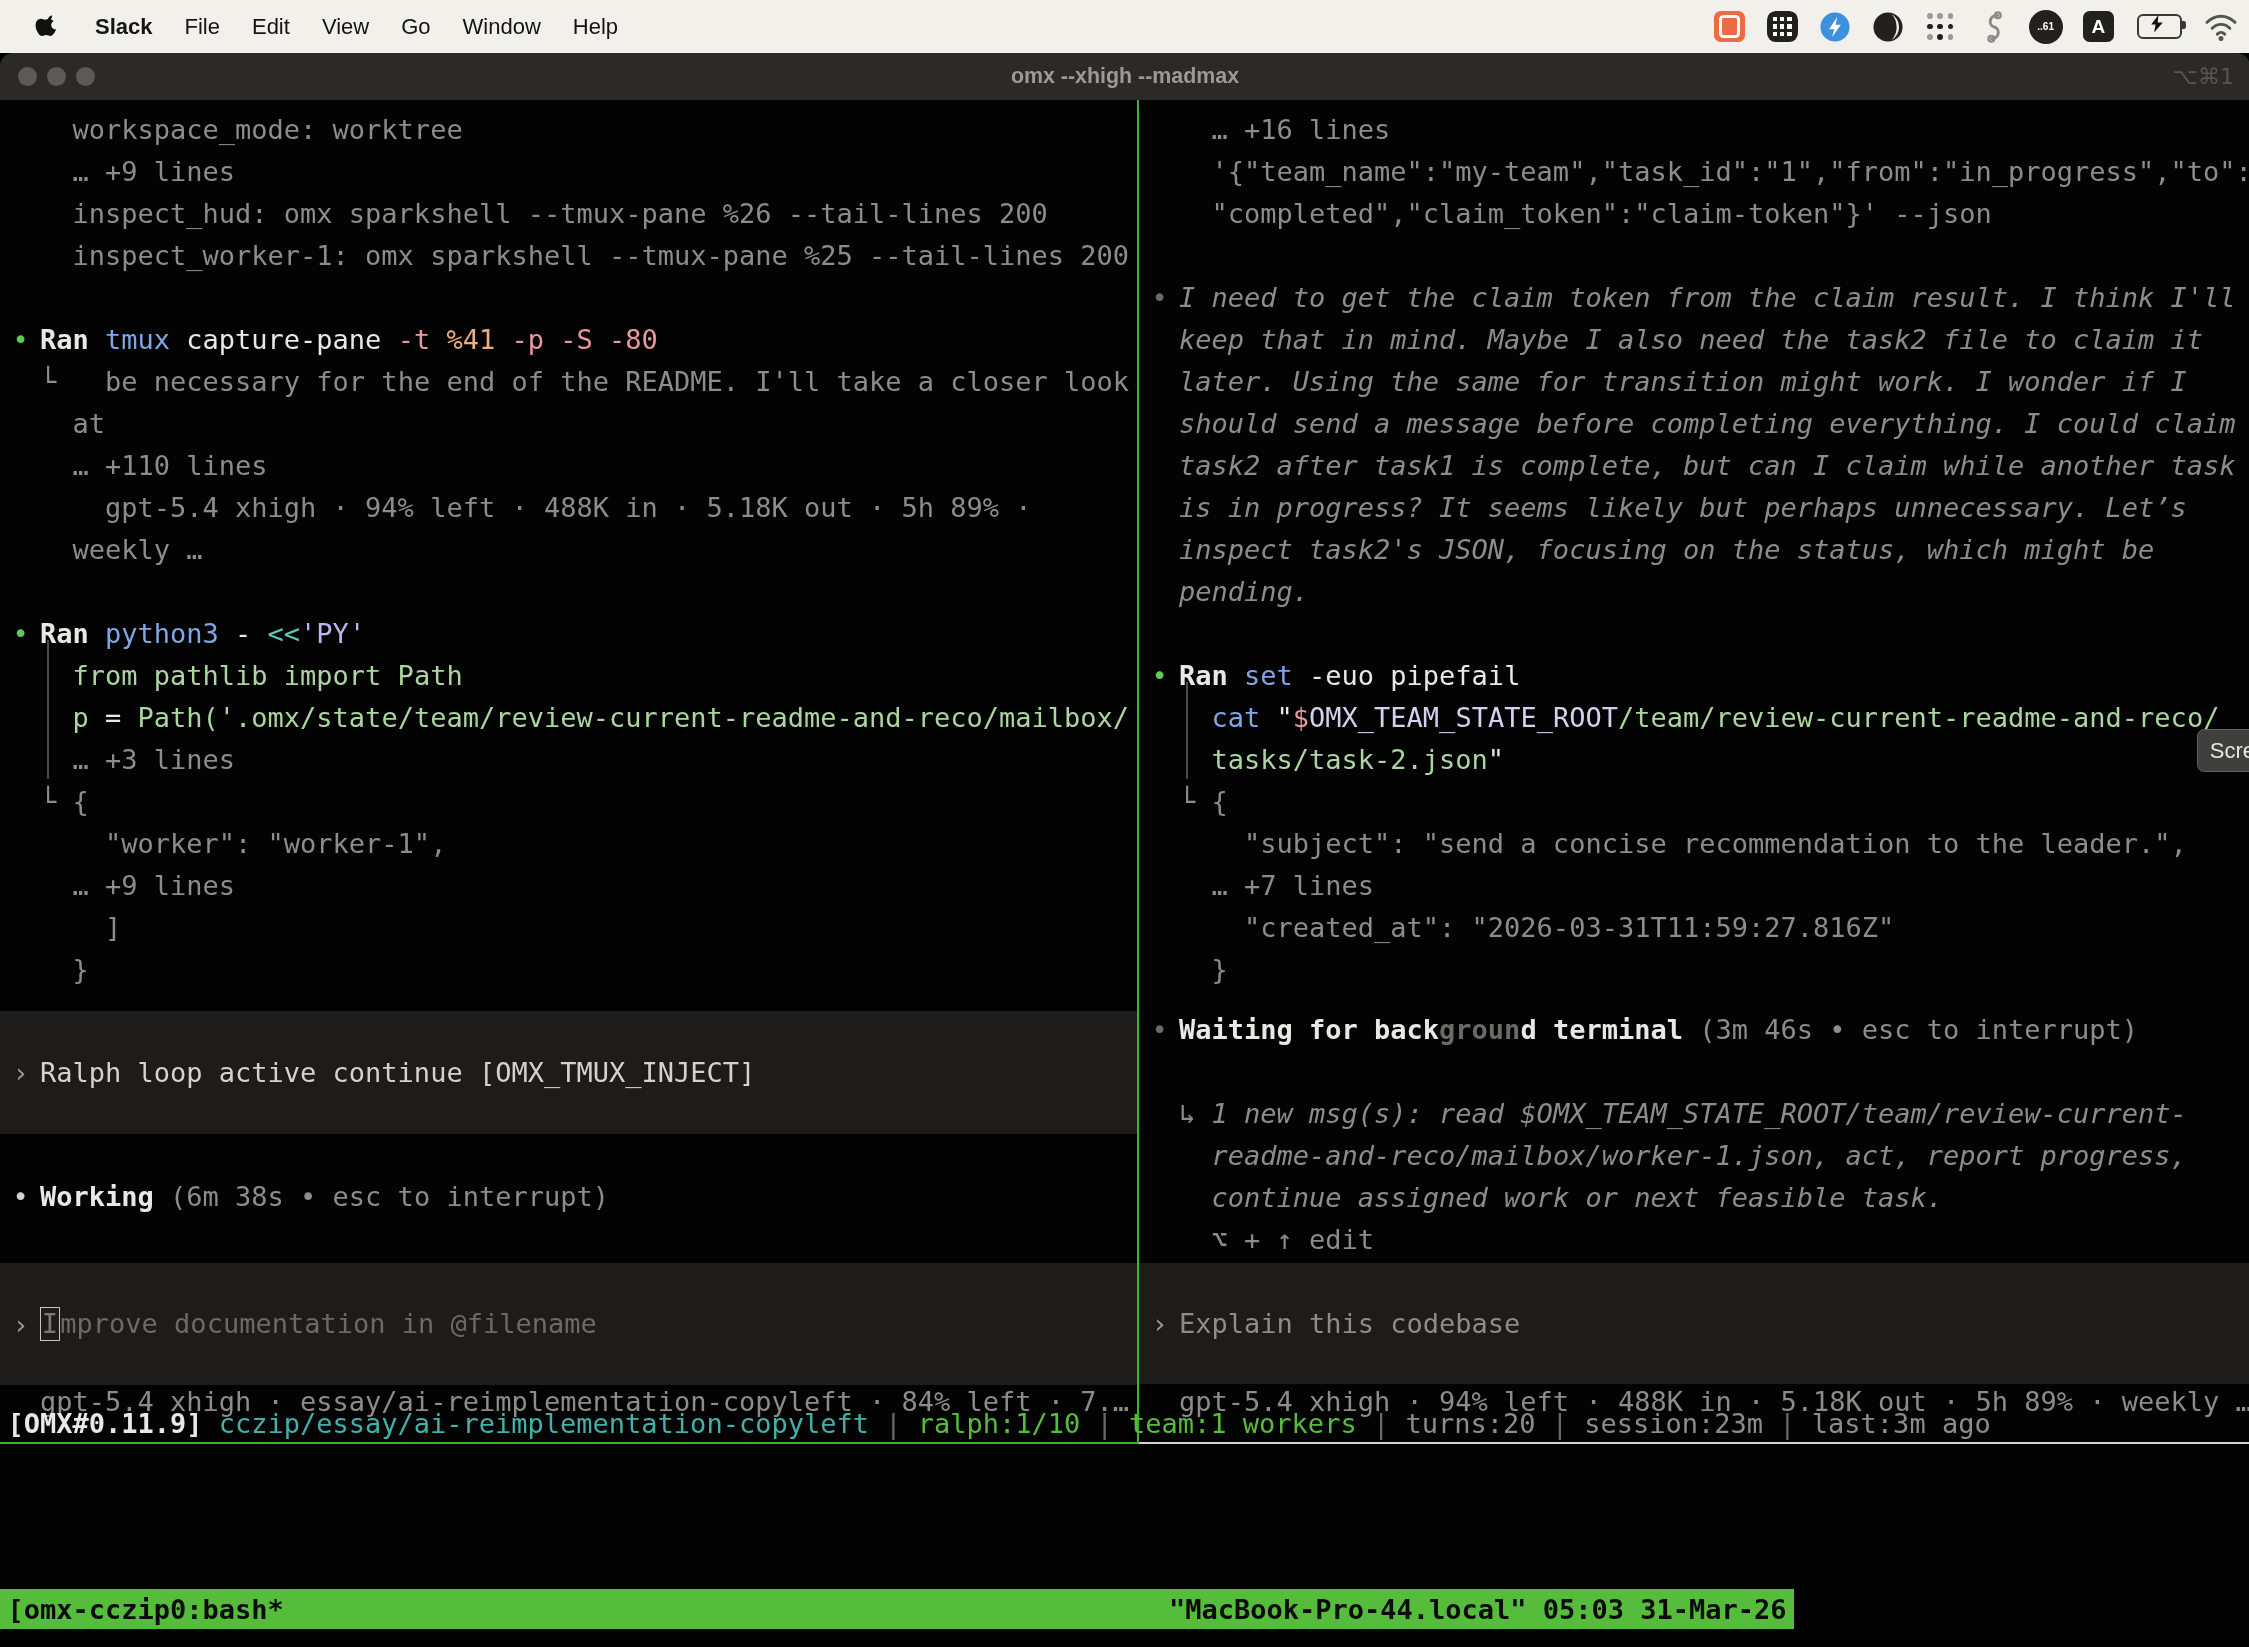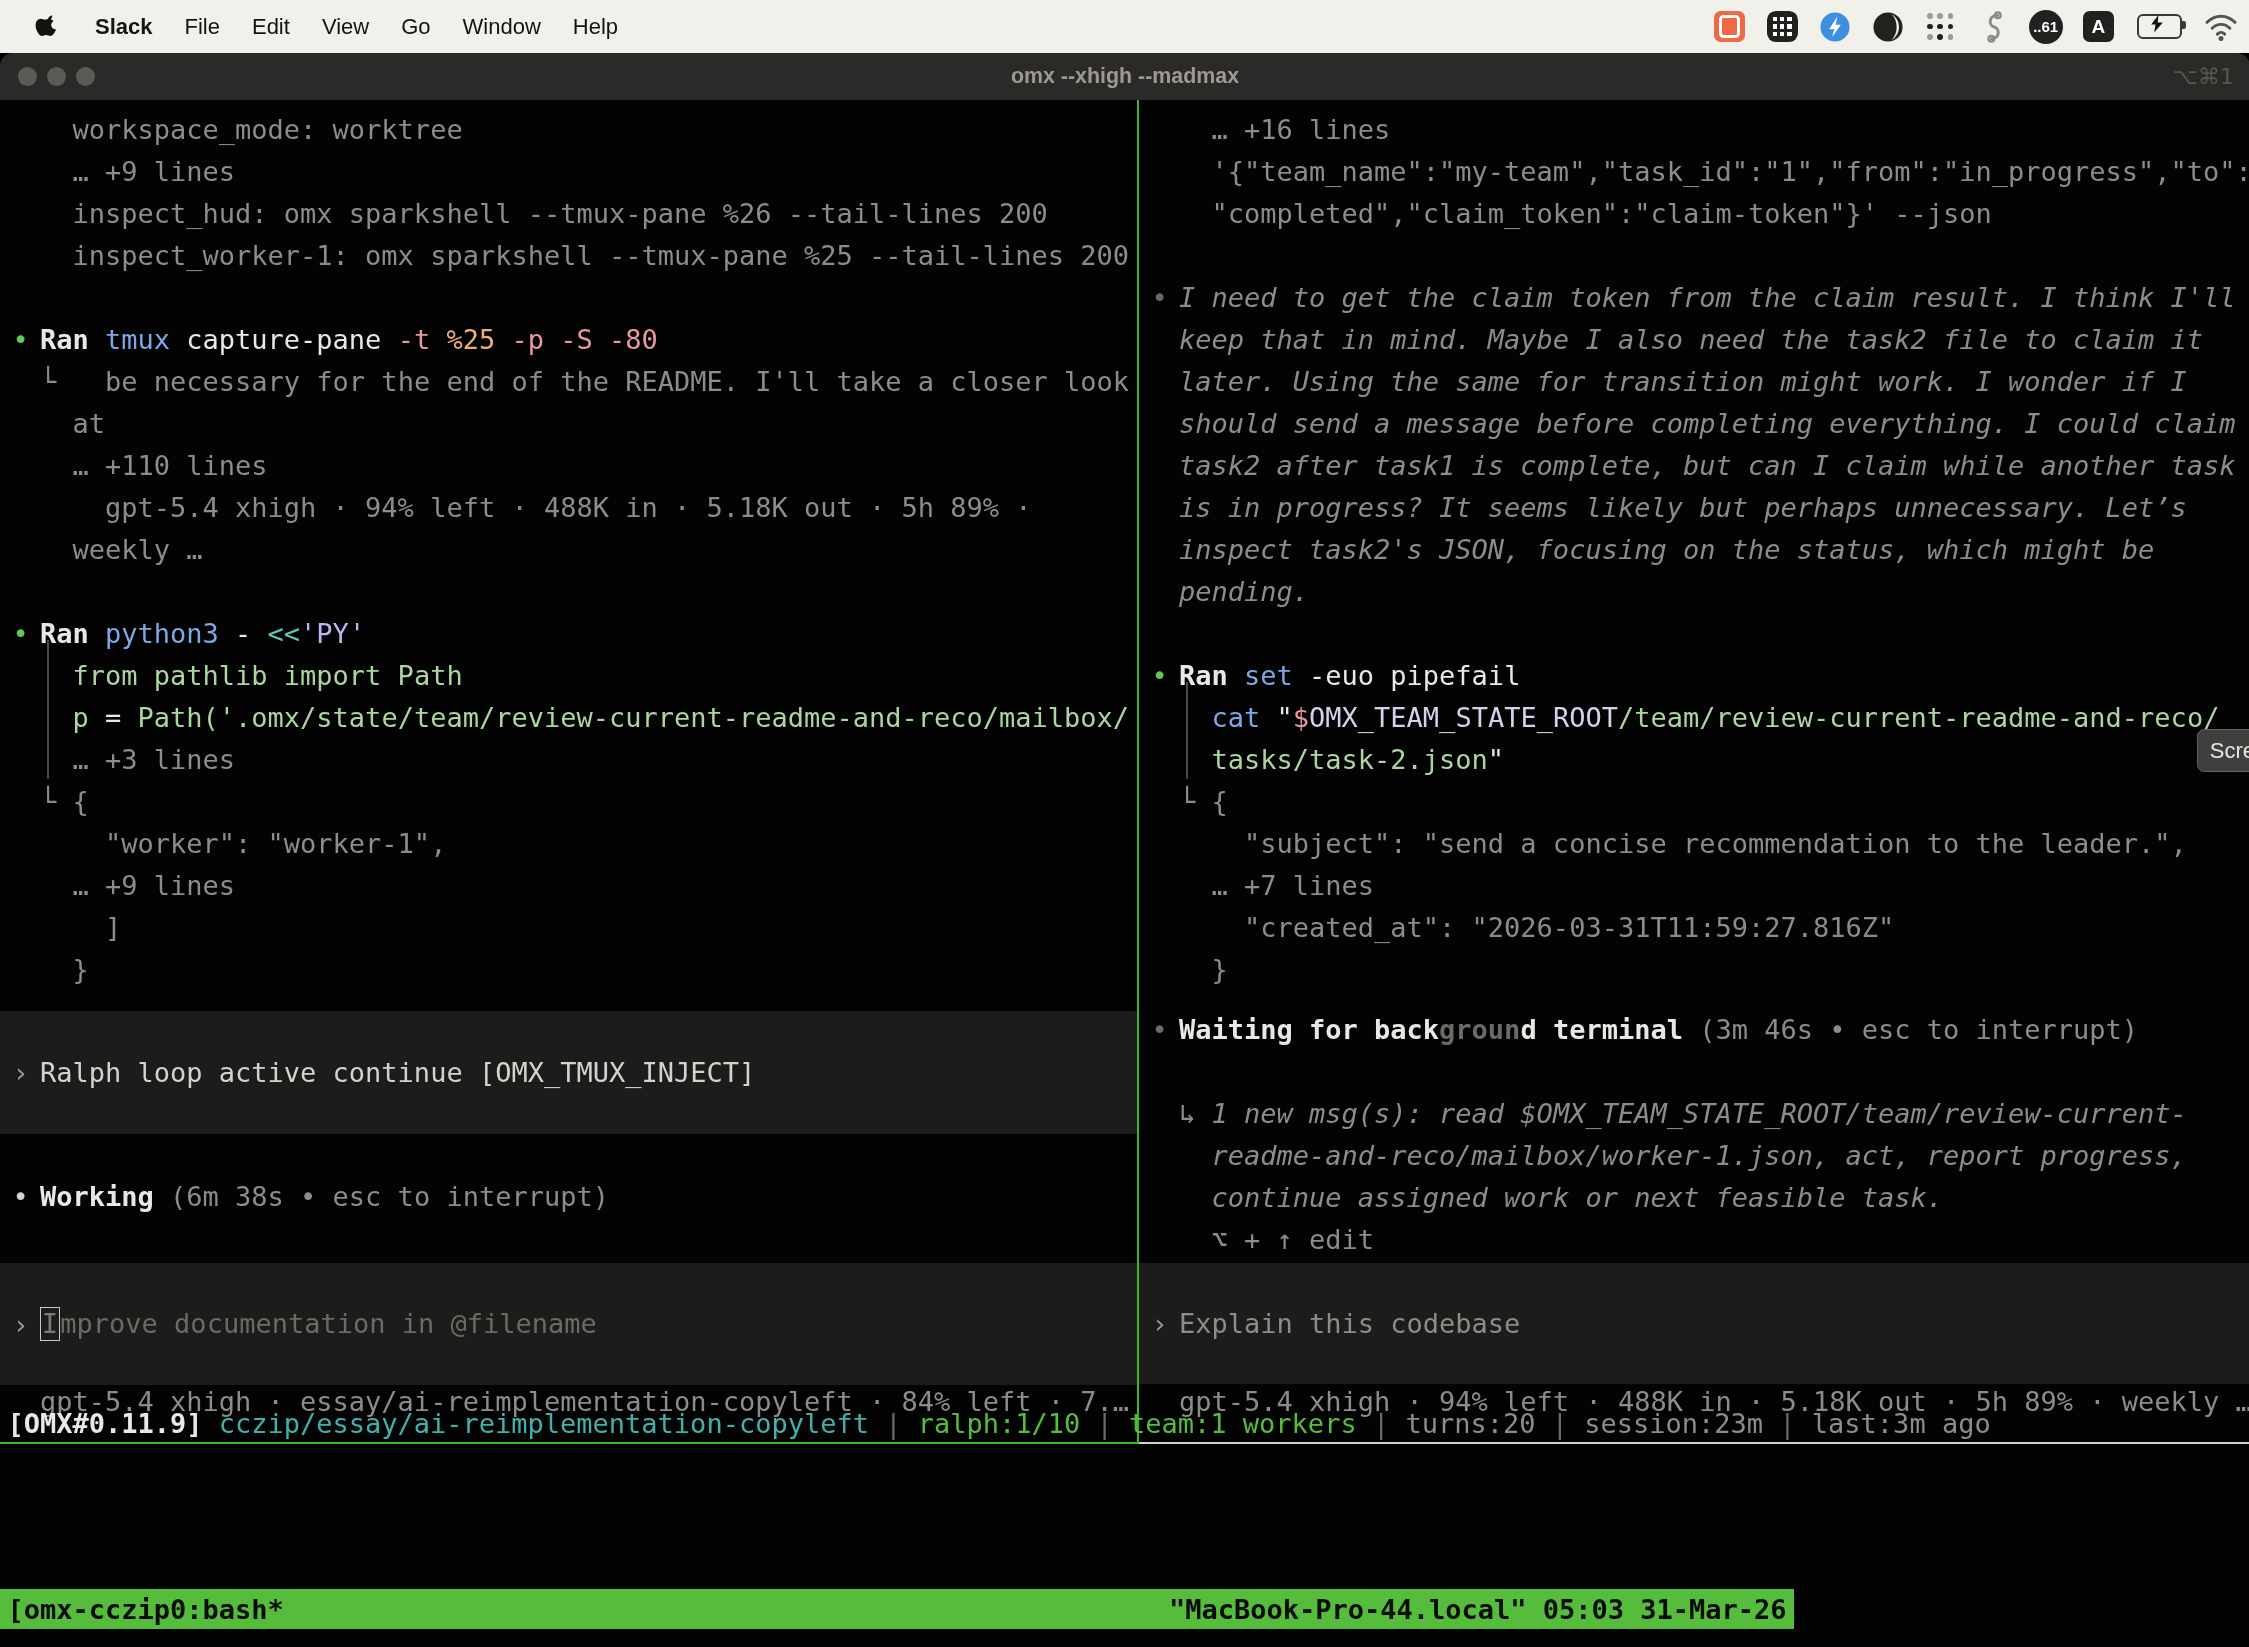--- a/index.html
+++ b/index.html
@@ -8,21 +8,21 @@
   
   #menubar{position:absolute;top:0;left:0;width:2250px;height:53px;background:#f1f0ea;
            display:flex;align-items:center;justify-content:space-between;
            font-family:"Liberation Sans",sans-serif;font-size:22px;color:#141414;}
   #menubar .left{display:flex;align-items:center;gap:32px;padding-left:28px;}
   #menubar .right{display:flex;align-items:center;gap:17.7px;padding-right:11.8px;}
   .mitem{white-space:nowrap;}
   .mitem.b{font-weight:bold;}
   .mi{width:35px;height:35px;display:flex;align-items:center;justify-content:center;position:relative;}
   .badge61{width:34px;height:34px;border-radius:50%;background:#222120;color:#fff;
-           display:flex;align-items:center;justify-content:center;font-size:15px;font-weight:bold;}
+           display:flex;align-items:center;justify-content:center;font-size:10px;font-weight:bold;}
   .atile{width:31px;height:31px;border-radius:6.6px;background:#222120;color:#fff;
          display:flex;align-items:center;justify-content:center;font-size:19px;font-weight:bold;}
   
   #window{position:absolute;top:53px;left:0;width:2250px;height:1594px;background:#030303;
           border-radius:13.3px 13.3px 0 0;overflow:hidden;}
   #titlebar{position:absolute;top:0;left:0;right:0;height:47px;background:#2b2a28;
             display:flex;align-items:center;justify-content:center;}
   .dots{position:absolute;left:17.7px;top:14px;display:flex;gap:10.3px;}
   .dot{width:19px;height:19px;border-radius:50%;background:#5b5a55;}
   #wtitle{font-family:"Liberation Sans",sans-serif;font-size:21.4px;font-weight:600;color:#9d9a94;}
@@ -174,21 +174,21 @@
 
     <div id="term">
 
       <div class="pane" id="lpane">
         <div class="lines">
             <div class="tl"><span class="c-gray">  workspace_mode: worktree</span></div>
             <div class="tl"><span class="c-gray">  … +9 lines</span></div>
             <div class="tl"><span class="c-gray">  inspect_hud: omx sparkshell --tmux-pane %26 --tail-lines 200</span></div>
             <div class="tl"><span class="c-gray">  inspect_worker-1: omx sparkshell --tmux-pane %25 --tail-lines 200</span></div>
             <div class="tl"><span class="c-gray"></span></div>
-            <div class="tl"><span class="blt c-bg">•</span><span class="c-white b">Ran </span><span class="c-blue">tmux </span><span class="c-white">capture-pane </span><span class="c-pink">-t </span><span class="c-orange">%25 </span><span class="c-pink">-p </span><span class="c-pink">-S </span><span class="c-pink">-80</span></div>
+            <div class="tl"><span class="blt c-bg">•</span><span class="c-white b">Ran </span><span class="c-blue">tmux </span><span class="c-white">capture-pane </span><span class="c-pink">-t </span><span class="c-orange">%41 </span><span class="c-pink">-p </span><span class="c-pink">-S </span><span class="c-pink">-80</span></div>
             <div class="tl"><span class="c-gray">└   </span><span class="c-gray">be necessary for the end of the README. I'll take a closer look</span></div>
             <div class="tl"><span class="c-gray">  at</span></div>
             <div class="tl"><span class="c-gray">  … +110 lines</span></div>
             <div class="tl"><span class="c-gray">    gpt-5.4 xhigh · 94% left · 488K in · 5.18K out · 5h 89% ·</span></div>
             <div class="tl"><span class="c-gray">  weekly …</span></div>
             <div class="tl"><span class="c-gray"></span></div>
             <div class="tl"><span class="blt c-bg">•</span><span class="c-white b">Ran </span><span class="c-blue">python3 </span><span class="c-white">- </span><span class="c-teal">&lt;&lt;</span><span class="c-lav">'PY'</span></div>
             <div class="tl"><span class="c-gray">  </span><span class="c-green">from pathlib import Path</span></div>
             <div class="tl"><span class="c-gray">  </span><span class="c-green">p </span><span class="c-white">= </span><span class="c-green">Path('.omx/state/team/review-current-readme-and-reco/mailbox/</span></div>
             <div class="tl"><span class="c-gray">  … +3 lines</span></div>

